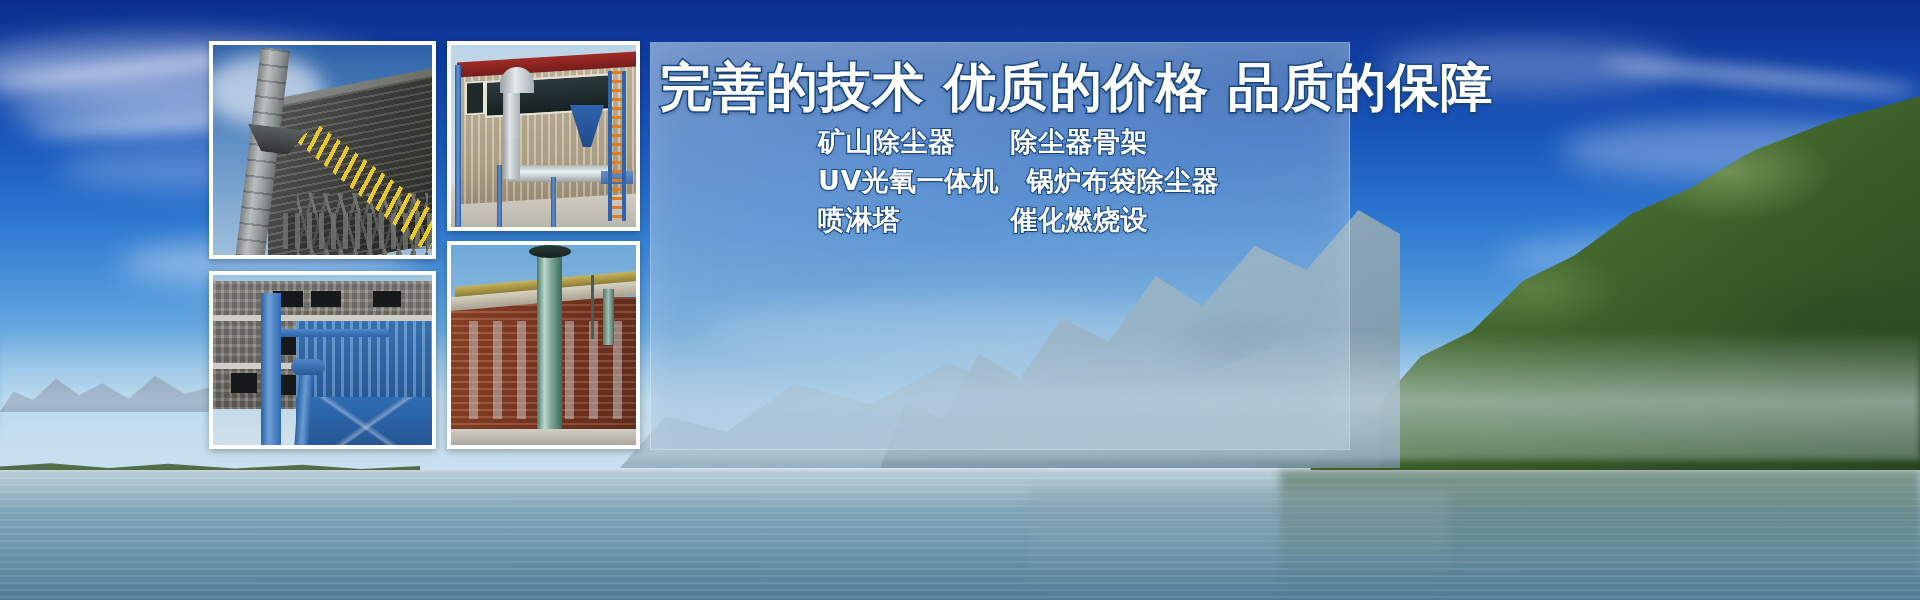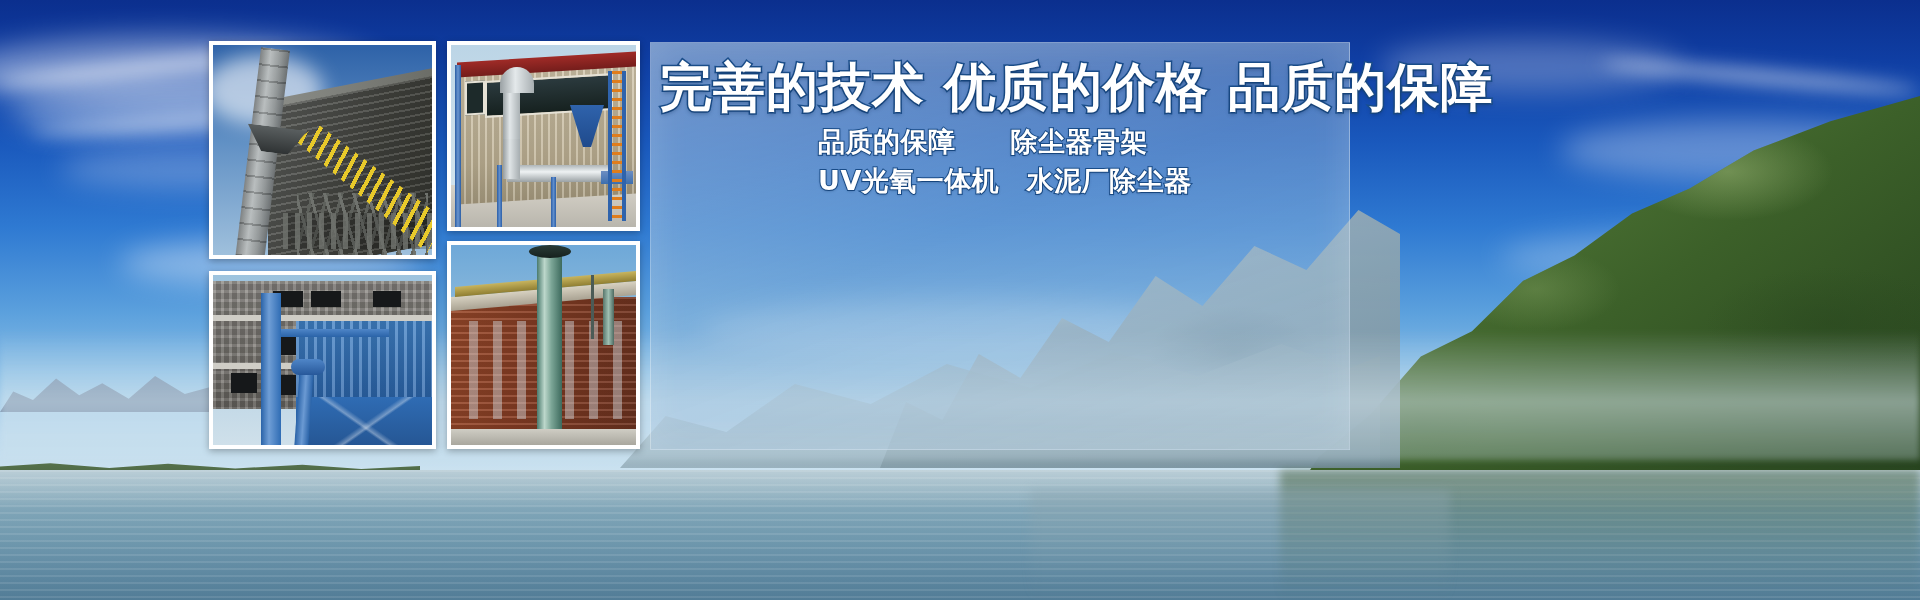--- a/index.html
+++ b/index.html
@@ -330,17 +330,18 @@
       <div class="ph4-cap"></div>
       <div class="ph4-ground"></div>
     </div>
   </div>
 
   <div class="panel"></div>
 
   <div class="headline">完善的技术  优质的价格  品质的保障</div>
 
   <div class="product-list">
-    <div class="product-line">品质的保障　　除尘器骨架</div>
-    <div class="product-line">UV光氧一体机　水泥厂除尘器</div>
+    <div class="product-line">矿山除尘器　　除尘器骨架</div>
+    <div class="product-line">UV光氧一体机　锅炉布袋除尘器</div>
+    <div class="product-line">喷淋塔　　　　催化燃烧设</div>
   </div>
 
 </div>
 
 </body></html>

